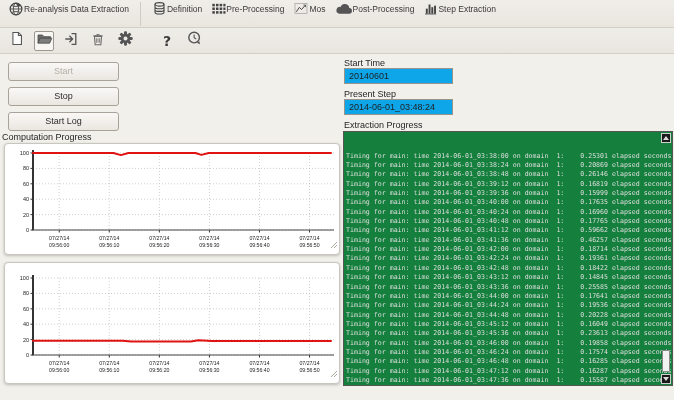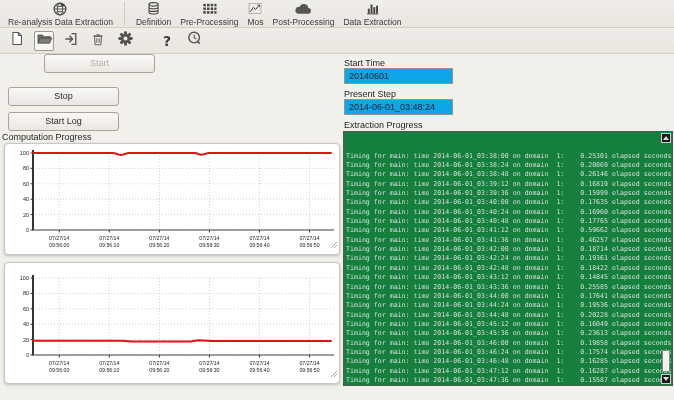--- a/index.html
+++ b/index.html
@@ -6,21 +6,21 @@
   html,body { width:674px; height:400px; overflow:hidden; }
   body { font-family:"Liberation Sans", sans-serif; background:#f2f0eb; position:relative; color:#2d2d2d; }
 
   
   .nav-toolbar {
     position:absolute; top:0; left:0; width:674px; height:28px;
     background:linear-gradient(#f0eee9,#e9e6e0);
     border-bottom:1px solid #d2cfc7;
     display:flex; align-items:flex-start; padding:1px 0 0 8px; gap:9px;
   }
-  .nav-item { display:flex; flex-direction:column; align-items:center; cursor:default; }
+  .nav-item { display:flex; align-items:center; cursor:default; }
   .nav-item .nicon { height:15px; display:flex; align-items:center; justify-content:center; }
   .nav-item .nlabel { font-size:8.5px; color:#3a3a3a; margin-top:1px; white-space:nowrap; }
   .nav-sep { width:1px; height:24px; background:#d0ccc4; margin:1px 2px 0 2px; }
 
   .file-toolbar {
     position:absolute; top:28px; left:0; width:674px; height:26px;
     background:linear-gradient(#efede8,#e9e6e0);
     border-bottom:1px solid #d2cfc7;
     display:flex; align-items:center; padding-left:7px; gap:7px;
   }
@@ -141,21 +141,21 @@
   <div class="nav-item">
     <span class="nicon">
       <svg width="15" height="15" viewBox="0 0 18 18">
           <path d="M2.4 15.6 h13.4" stroke="#444" stroke-width="1"></path>
           <rect x="3.4" y="9.2" width="2.3" height="6" fill="#444"></rect>
           <rect x="6.7" y="4.2" width="2.3" height="11" fill="#444"></rect>
           <rect x="10" y="7.4" width="2.3" height="7.8" fill="#444"></rect>
           <rect x="13.3" y="5.6" width="2.3" height="9.6" fill="#444"></rect>
         </svg>
     </span>
-    <span class="nlabel">Data Extraction</span>
+    <span class="nlabel">Step Extraction</span>
   </div>
 </div>
 
 <div class="file-toolbar">
   <div class="tool-btn">
     <span>
       <svg width="16" height="17" viewBox="0 0 18 18">
           <path d="M4.4 2.2 h6.2 l3.4 3.4 v10.2 h-9.6 z" fill="#fdfdfd" stroke="#555" stroke-width="1.2"></path>
           <path d="M10.6 2.2 v3.4 h3.4" fill="none" stroke="#555" stroke-width="1.2"></path>
         </svg>
@@ -211,21 +211,21 @@
     <span>
       <svg width="17" height="17" viewBox="0 0 18 18">
           <circle cx="8.6" cy="8" r="5.6" fill="none" stroke="#555" stroke-width="1.5"></circle>
           <path d="M8.6 4.8 v3.4 l2.2 1.3" fill="none" stroke="#555" stroke-width="1.2"></path>
           <path d="M11.4 13.6 l3.4 1.4 -.6-3.2 z" fill="#555"></path>
         </svg>
     </span>
   </div>
 </div>
 
-<button class="btn disabled" style="top:54px;margin-left:36px;" disabled="">Start</button>
+<button class="btn disabled" style="top:62px;" disabled="">Start</button>
 <button class="btn" style="top:87px;">Stop</button>
 <button class="btn" style="top:112px;">Start Log</button>
 
 <div class="section-label" style="left:2px; top:132px;">Computation Progress</div>
 
 <div class="chart-panel" style="top:143px; height:112px;">
   <svg class="chart" width="330" height="106" viewBox="0 0 330 106">
       <line x1="26" x2="327" y1="84" y2="84" stroke="#bdbab2" stroke-width="0.7" stroke-dasharray="1,2"></line>
       <line x1="23.5" x2="26" y1="84" y2="84" stroke="#333" stroke-width="1"></line>
       <text x="22" y="86" text-anchor="end" font-size="5.5" fill="#222">0</text>

